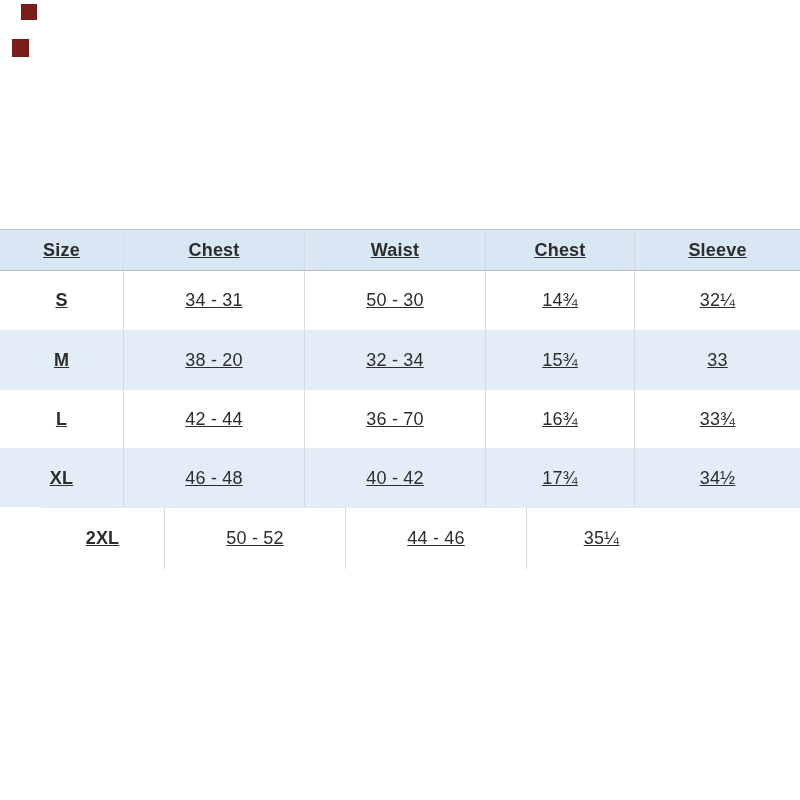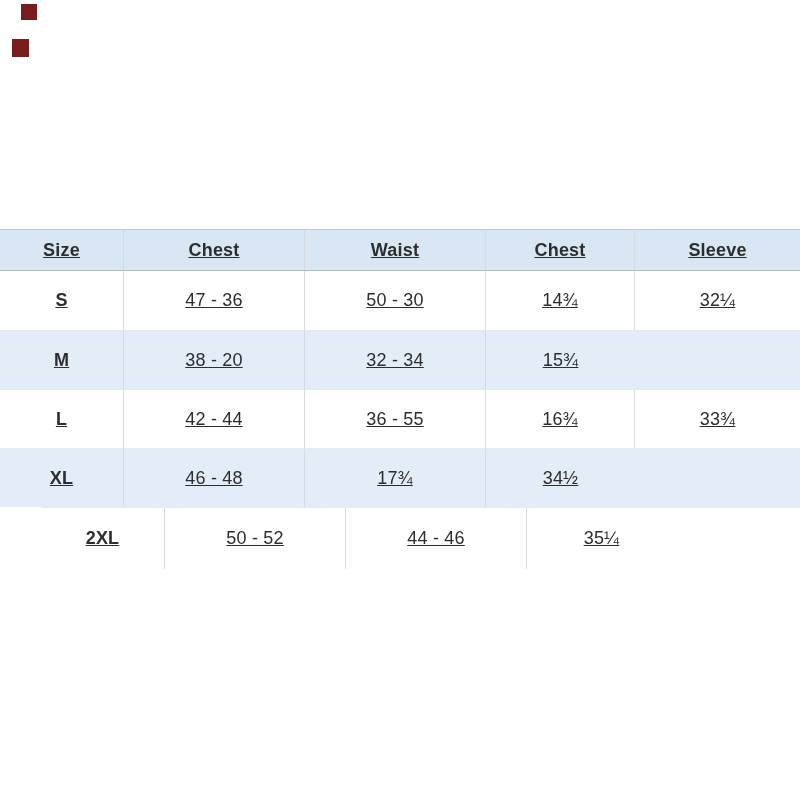--- a/index.html
+++ b/index.html
@@ -55,41 +55,43 @@
 <div id="size-chart">
   <div class="t-row header">
       <div class="cell">Size</div>
       <div class="cell">Chest</div>
       <div class="cell">Waist</div>
       <div class="cell">Chest</div>
       <div class="cell">Sleeve</div>
     </div>
 <div class="t-row body">
       <div class="cell size-cell">S</div>
-      <div class="cell">47 - 36</div>
+      <div class="cell">34 - 31</div>
       <div class="cell">50 - 30</div>
       <div class="cell">14¾</div>
       <div class="cell">32¼</div>
     </div>
     <div class="t-row body stripe">
       <div class="cell size-cell">M</div>
       <div class="cell">38 - 20</div>
       <div class="cell">32 - 34</div>
       <div class="cell">15¾</div>
+      <div class="cell">33</div>
     </div>
     <div class="t-row body">
       <div class="cell size-cell">L</div>
       <div class="cell">42 - 44</div>
-      <div class="cell">36 - 55</div>
+      <div class="cell">36 - 70</div>
       <div class="cell">16¾</div>
       <div class="cell">33¾</div>
     </div>
     <div class="t-row body stripe">
       <div class="cell size-cell">XL</div>
       <div class="cell">46 - 48</div>
+      <div class="cell">40 - 42</div>
       <div class="cell">17¾</div>
       <div class="cell">34½</div>
     </div>
     <div class="t-row body">
       <div class="cell size-cell">2XL</div>
       <div class="cell">50 - 52</div>
       <div class="cell">44 - 46</div>
       <div class="cell">35¼</div>
     </div>
   </div>

